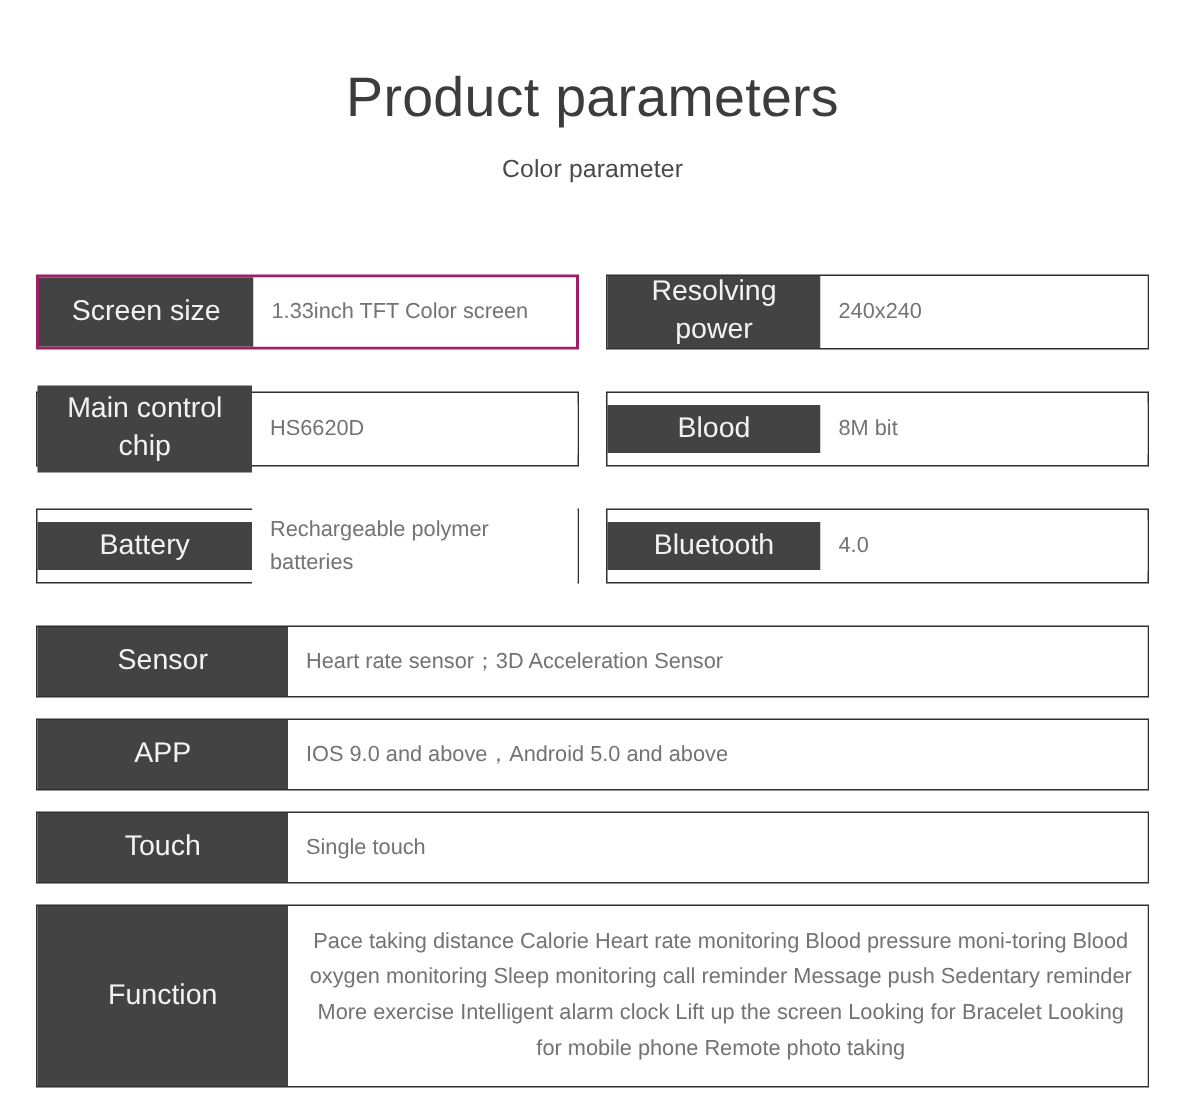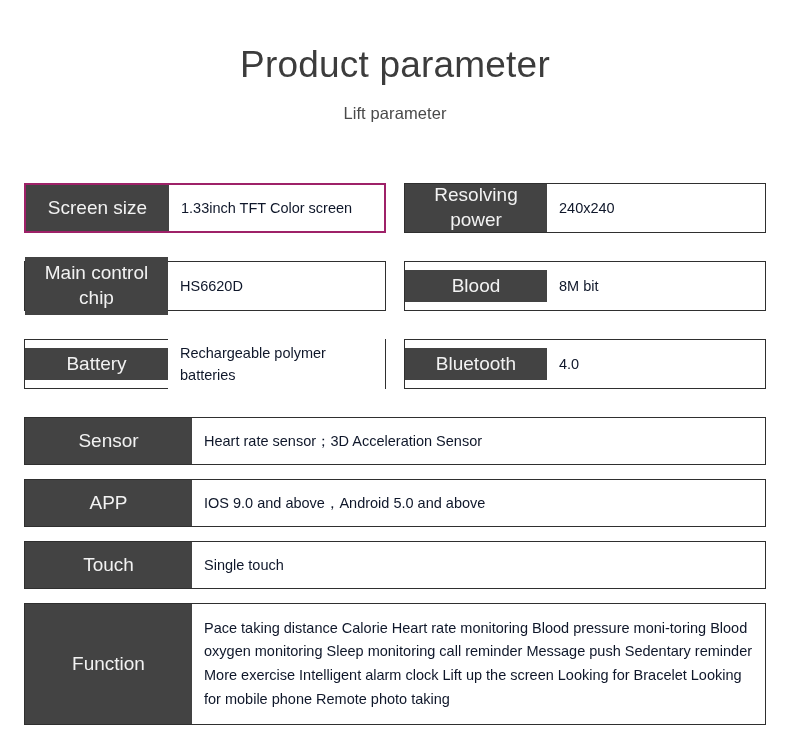--- a/index.html
+++ b/index.html
@@ -84,21 +84,21 @@
     text-align: center;
     font-size: 19px;
     line-height: 1.3;
     box-sizing: border-box;
     padding: 4px 6px;
     flex: 0 0 auto;
   }
 
   .cell-value {
     background: #ffffff;
-    color: #0f172a;
+    color: #737373;
     display: flex;
     align-items: center;
     font-size: 14.5px;
     line-height: 1.52;
     box-sizing: border-box;
     padding: 6px 0 6px 12px;
     flex: 1 1 auto;
     overflow: hidden;
   }
 
@@ -114,36 +114,37 @@
   
   .h-small { height: 50px; }
   .h-med   { height: 50px; align-items: center; }
   .h-tall  { height: 48px; }
   .h-func  { height: 122px; }
 
   .h-func .cell-value {
     align-items: center;
     padding: 8px 8px 8px 12px;
     line-height: 1.63;
+    text-align: center;
   }
   .h-func .cell-label { align-items: center; }
 
   .value-multiline {
     display: block;
     white-space: pre-line;
   }
 </style>
 </head>
 <body>
 
 <div class="page">
 
   <div class="heading">
-    <div class="title">Product parameter</div>
-    <div class="subtitle">Lift parameter</div>
+    <div class="title">Product parameters</div>
+    <div class="subtitle">Color parameter</div>
   </div>
 
   <div class="spec-area">
 
     <div class="dual-row">
 
       <div class="spec-row left-tbl highlight h-small">
         <div class="cell-label">Screen size</div>
         <div class="cell-value">1.33inch TFT Color screen</div>
       </div>

